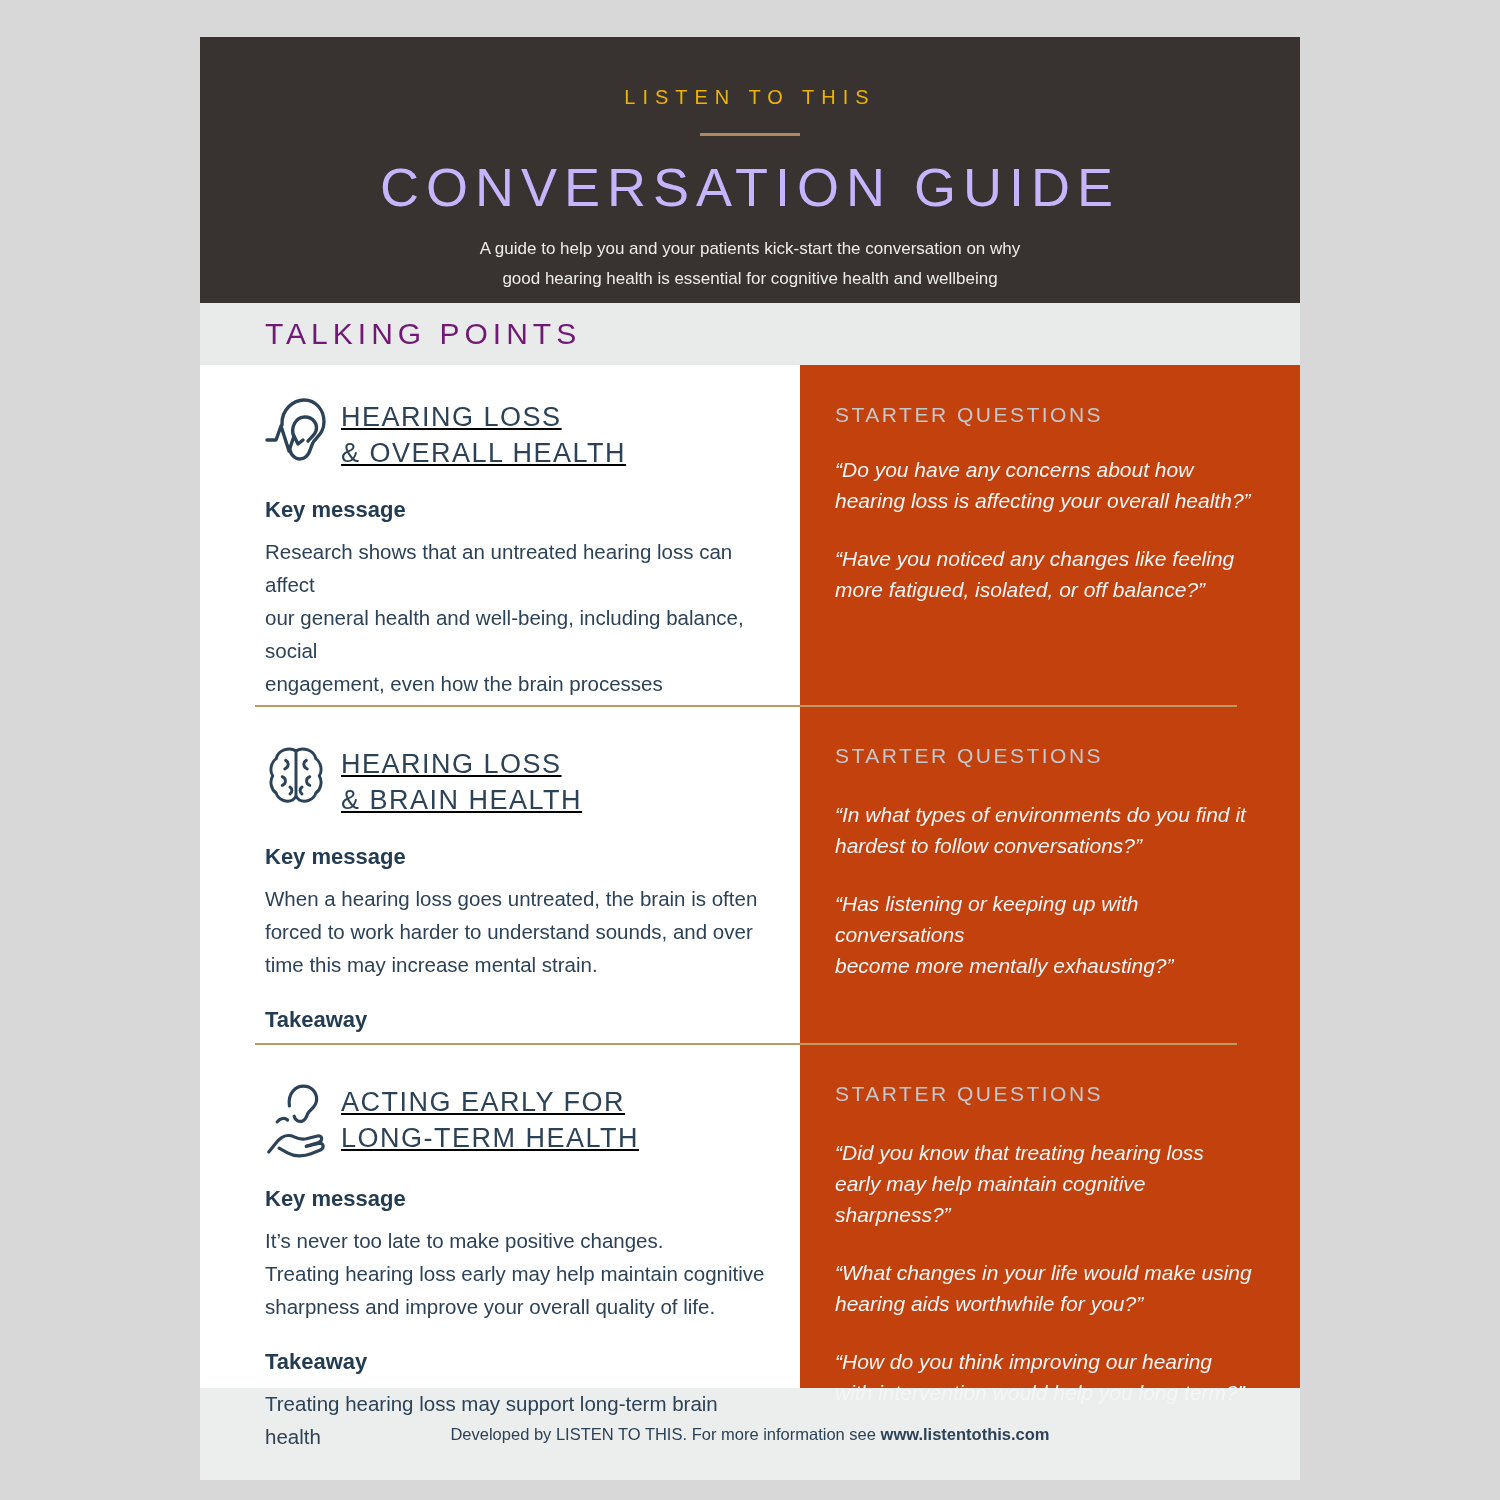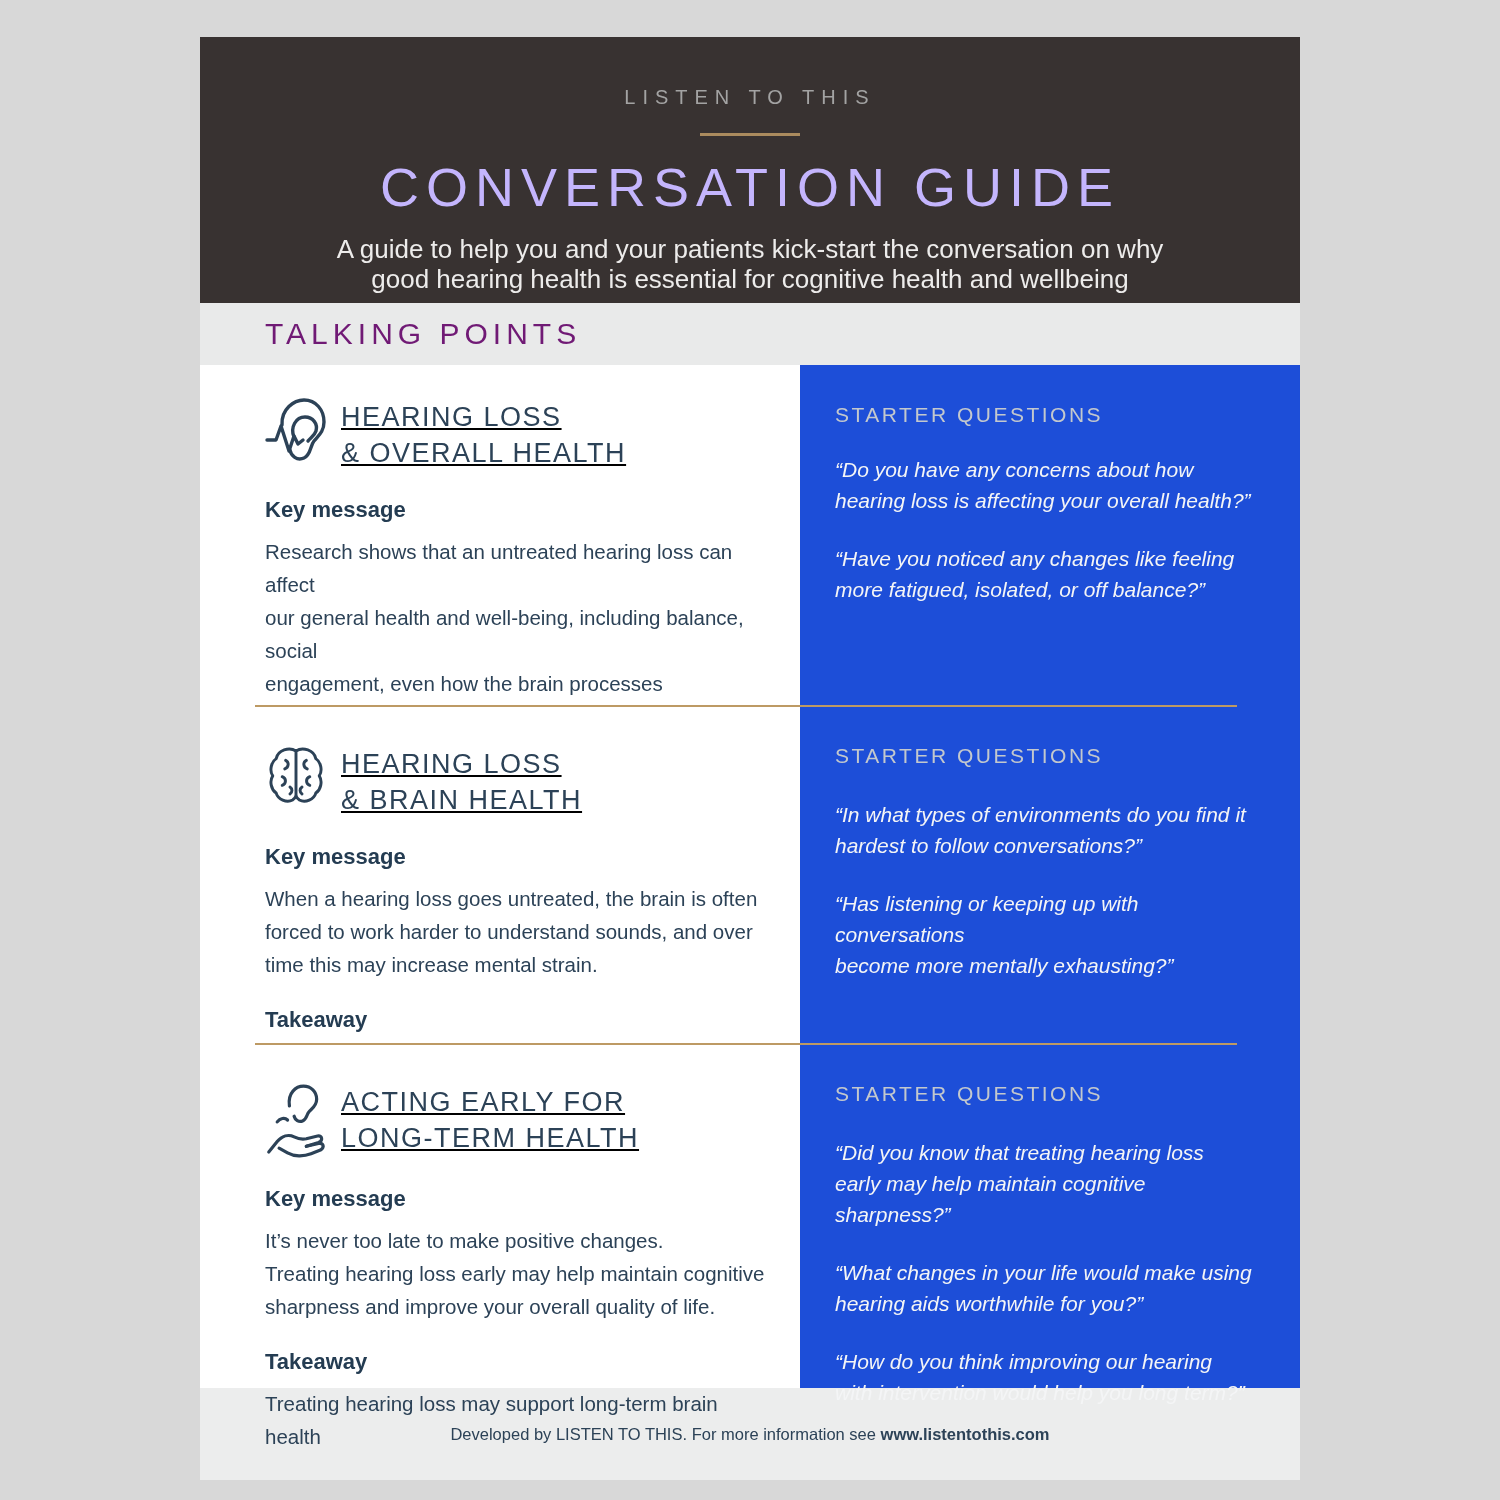--- a/index.html
+++ b/index.html
@@ -15,41 +15,41 @@
     background: #ffffff;
   }
   
   .header {
     height: 266px;
     background: #383231;
     text-align: center;
     padding-top: 49px;
   }
   .brand {
-    color: #a3a3a3;
+    color: #eab308;
     font-size: 20px;
     letter-spacing: 7px;
     font-weight: 400;
   }
   .gold-rule {
     width: 100px; height: 3px;
     background: #ab8b5e;
     margin: 24px auto 0 auto;
   }
   .doc-title {
     margin-top: 20px;
     color: #c4b5fd;
     font-size: 54px;
     font-weight: 400;
     letter-spacing: 7px;
   }
   .doc-subtitle {
     margin-top: 16px;
     color: #edeceb;
-    font-size: 26px;
+    font-size: 17px;
     line-height: 30px;
     white-space: pre-line;
     font-weight: 300;
   }
   
   .band {
     height: 62px;
     background: #e9eaea;
     display: flex;
     align-items: center;
@@ -66,21 +66,21 @@
     position: relative;
     display: grid;
     grid-template-columns: 600px 500px;
     grid-template-rows: 341px 338px 344px;
   }
   .cell-left {
     background: #ffffff;
     padding: 30px 30px 0 65px;
   }
   .cell-right {
-    background: #1d4ed8;
+    background: #c2410c;
     padding: 38px 38px 0 35px;
   }
   .divider {
     position: absolute;
     left: 55px;
     width: 982px;
     height: 2px;
     background: #bd9a64;
     z-index: 2;
   }

